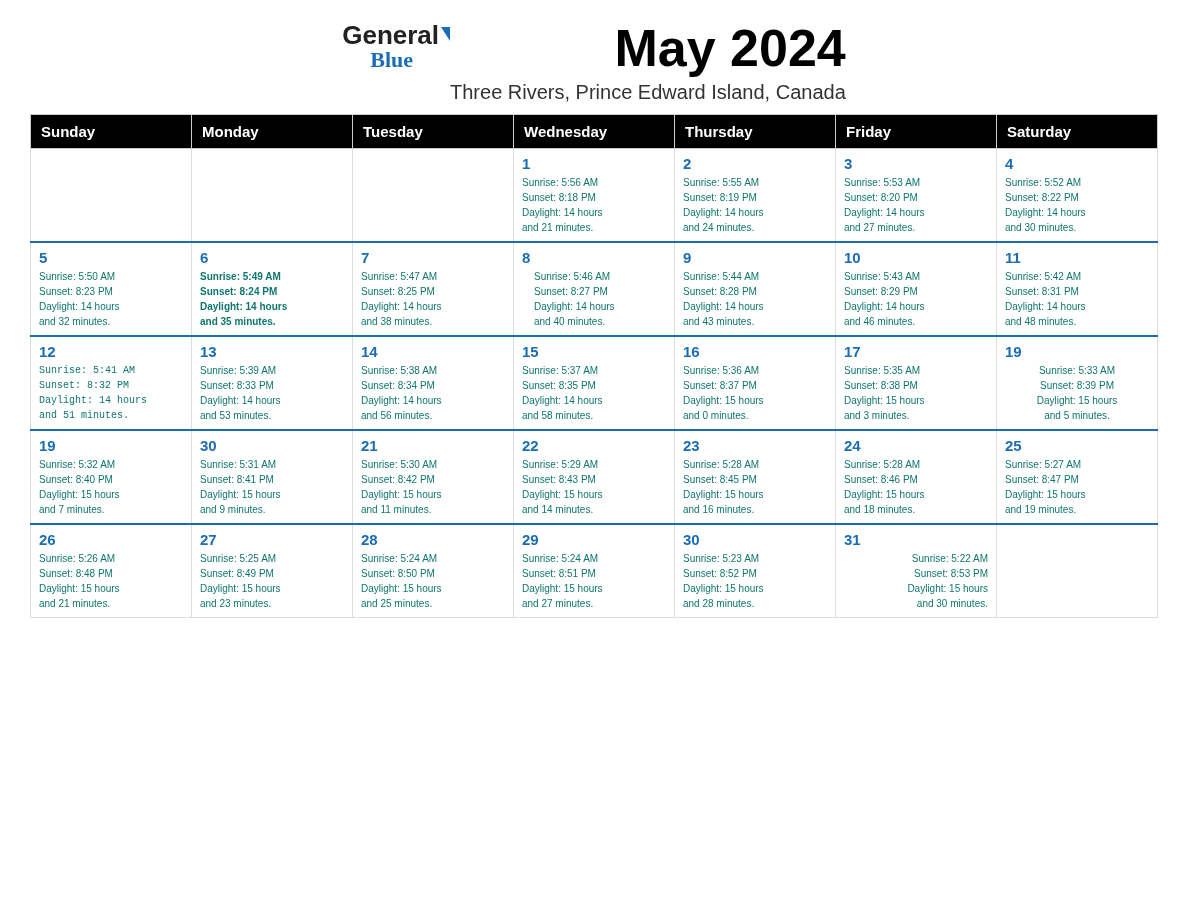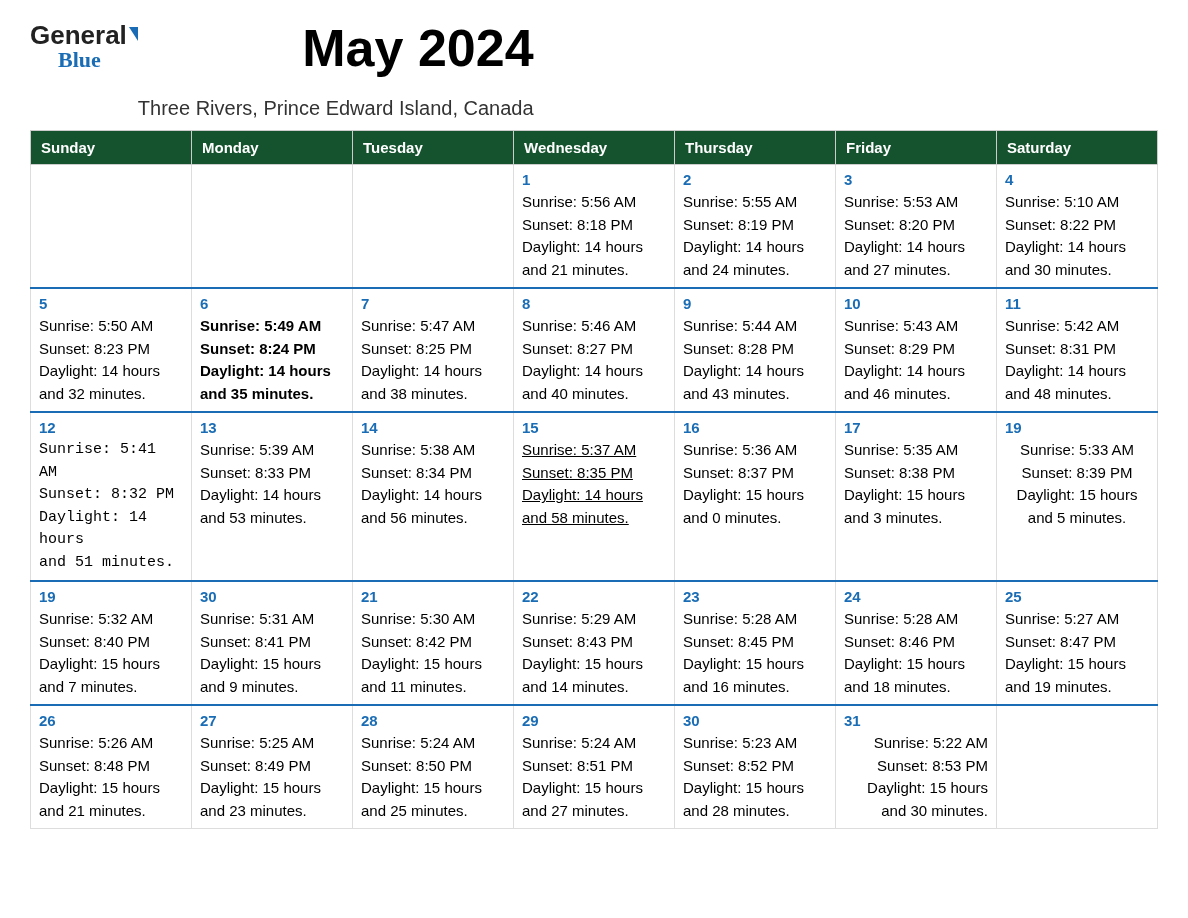--- a/index.html
+++ b/index.html
@@ -5,50 +5,50 @@
     * { box-sizing: border-box; margin: 0; padding: 0; }
     body {
       font-family: Arial, sans-serif;
       background: #fff;
       padding: 20px 30px;
       width: 1188px;
       min-height: 918px;
     }
     .header {
       display: flex;
-      justify-content: flex-start;
+      justify-content: center;
       align-items: flex-start;
       margin-bottom: 10px;
     }
     .logo {
       display: flex;
       flex-direction: column;
       align-items: flex-start;
     }
     .title-block {
       text-align: right;
     }
     .month-year {
       font-size: 52px;
       font-weight: bold;
       color: #000;
       line-height: 1.1;
     }
     .location {
       font-size: 20px;
       color: #333;
-      margin-top: 20px;
+      margin-top: 4px;
     }
     .calendar {
       width: 100%;
       border-collapse: collapse;
       margin-top: 10px;
     }
     .calendar th {
-      background-color: #14532d;
+      background-color: #000000;
       color: #fff;
       font-size: 15px;
       font-weight: bold;
       padding: 8px 10px;
       text-align: left;
       border: 1px solid #ccc;
     }
     .calendar td {
       vertical-align: top;
       border: 1px solid #ddd;
@@ -61,22 +61,22 @@
     .calendar td.empty {
       background: #fff;
     }
     .day-number {
       font-size: 15px;
       font-weight: bold;
       color: #1a6db5;
       margin-bottom: 3px;
     }
     .day-info {
-      font-size: 15px;
-      color: #000000;
+      font-size: 10px;
+      color: #0f766e;
       line-height: 1.5;
     }
     .row-separator td {
       border-top: 2px solid #1a6db5;
     }
     .logo-text-general {
       font-size: 26px;
       font-weight: bold;
       color: #222;
     }
@@ -152,21 +152,21 @@
         </td>
         <td>
           <div class="day-number">3</div>
           <div class="day-info" style="white-space: pre-line;">Sunrise: 5:53 AM
 Sunset: 8:20 PM
 Daylight: 14 hours
 and 27 minutes.</div>
         </td>
         <td>
           <div class="day-number">4</div>
-          <div class="day-info" style="white-space: pre-line;">Sunrise: 5:10 AM
+          <div class="day-info" style="white-space: pre-line;">Sunrise: 5:52 AM
 Sunset: 8:22 PM
 Daylight: 14 hours
 and 30 minutes.</div>
         </td>
       </tr>
       <tr class="row-separator">
         <td>
           <div class="day-number">5</div>
           <div class="day-info" style="white-space: pre-line;">Sunrise: 5:50 AM
 Sunset: 8:23 PM
@@ -182,21 +182,21 @@
         </td>
         <td>
           <div class="day-number">7</div>
           <div class="day-info" style="white-space: pre-line;">Sunrise: 5:47 AM
 Sunset: 8:25 PM
 Daylight: 14 hours
 and 38 minutes.</div>
         </td>
         <td>
           <div class="day-number">8</div>
-          <div class="day-info" style="white-space: pre-line;">Sunrise: 5:46 AM
+          <div class="day-info" style="white-space: pre-line; margin-left: 12px;">Sunrise: 5:46 AM
 Sunset: 8:27 PM
 Daylight: 14 hours
 and 40 minutes.</div>
         </td>
         <td>
           <div class="day-number">9</div>
           <div class="day-info" style="white-space: pre-line;">Sunrise: 5:44 AM
 Sunset: 8:28 PM
 Daylight: 14 hours
 and 43 minutes.</div>
@@ -233,21 +233,21 @@
         </td>
         <td>
           <div class="day-number">14</div>
           <div class="day-info" style="white-space: pre-line;">Sunrise: 5:38 AM
 Sunset: 8:34 PM
 Daylight: 14 hours
 and 56 minutes.</div>
         </td>
         <td>
           <div class="day-number">15</div>
-          <div class="day-info" style="white-space: pre-line; text-decoration: underline;">Sunrise: 5:37 AM
+          <div class="day-info" style="white-space: pre-line;">Sunrise: 5:37 AM
 Sunset: 8:35 PM
 Daylight: 14 hours
 and 58 minutes.</div>
         </td>
         <td>
           <div class="day-number">16</div>
           <div class="day-info" style="white-space: pre-line;">Sunrise: 5:36 AM
 Sunset: 8:37 PM
 Daylight: 15 hours
 and 0 minutes.</div>

